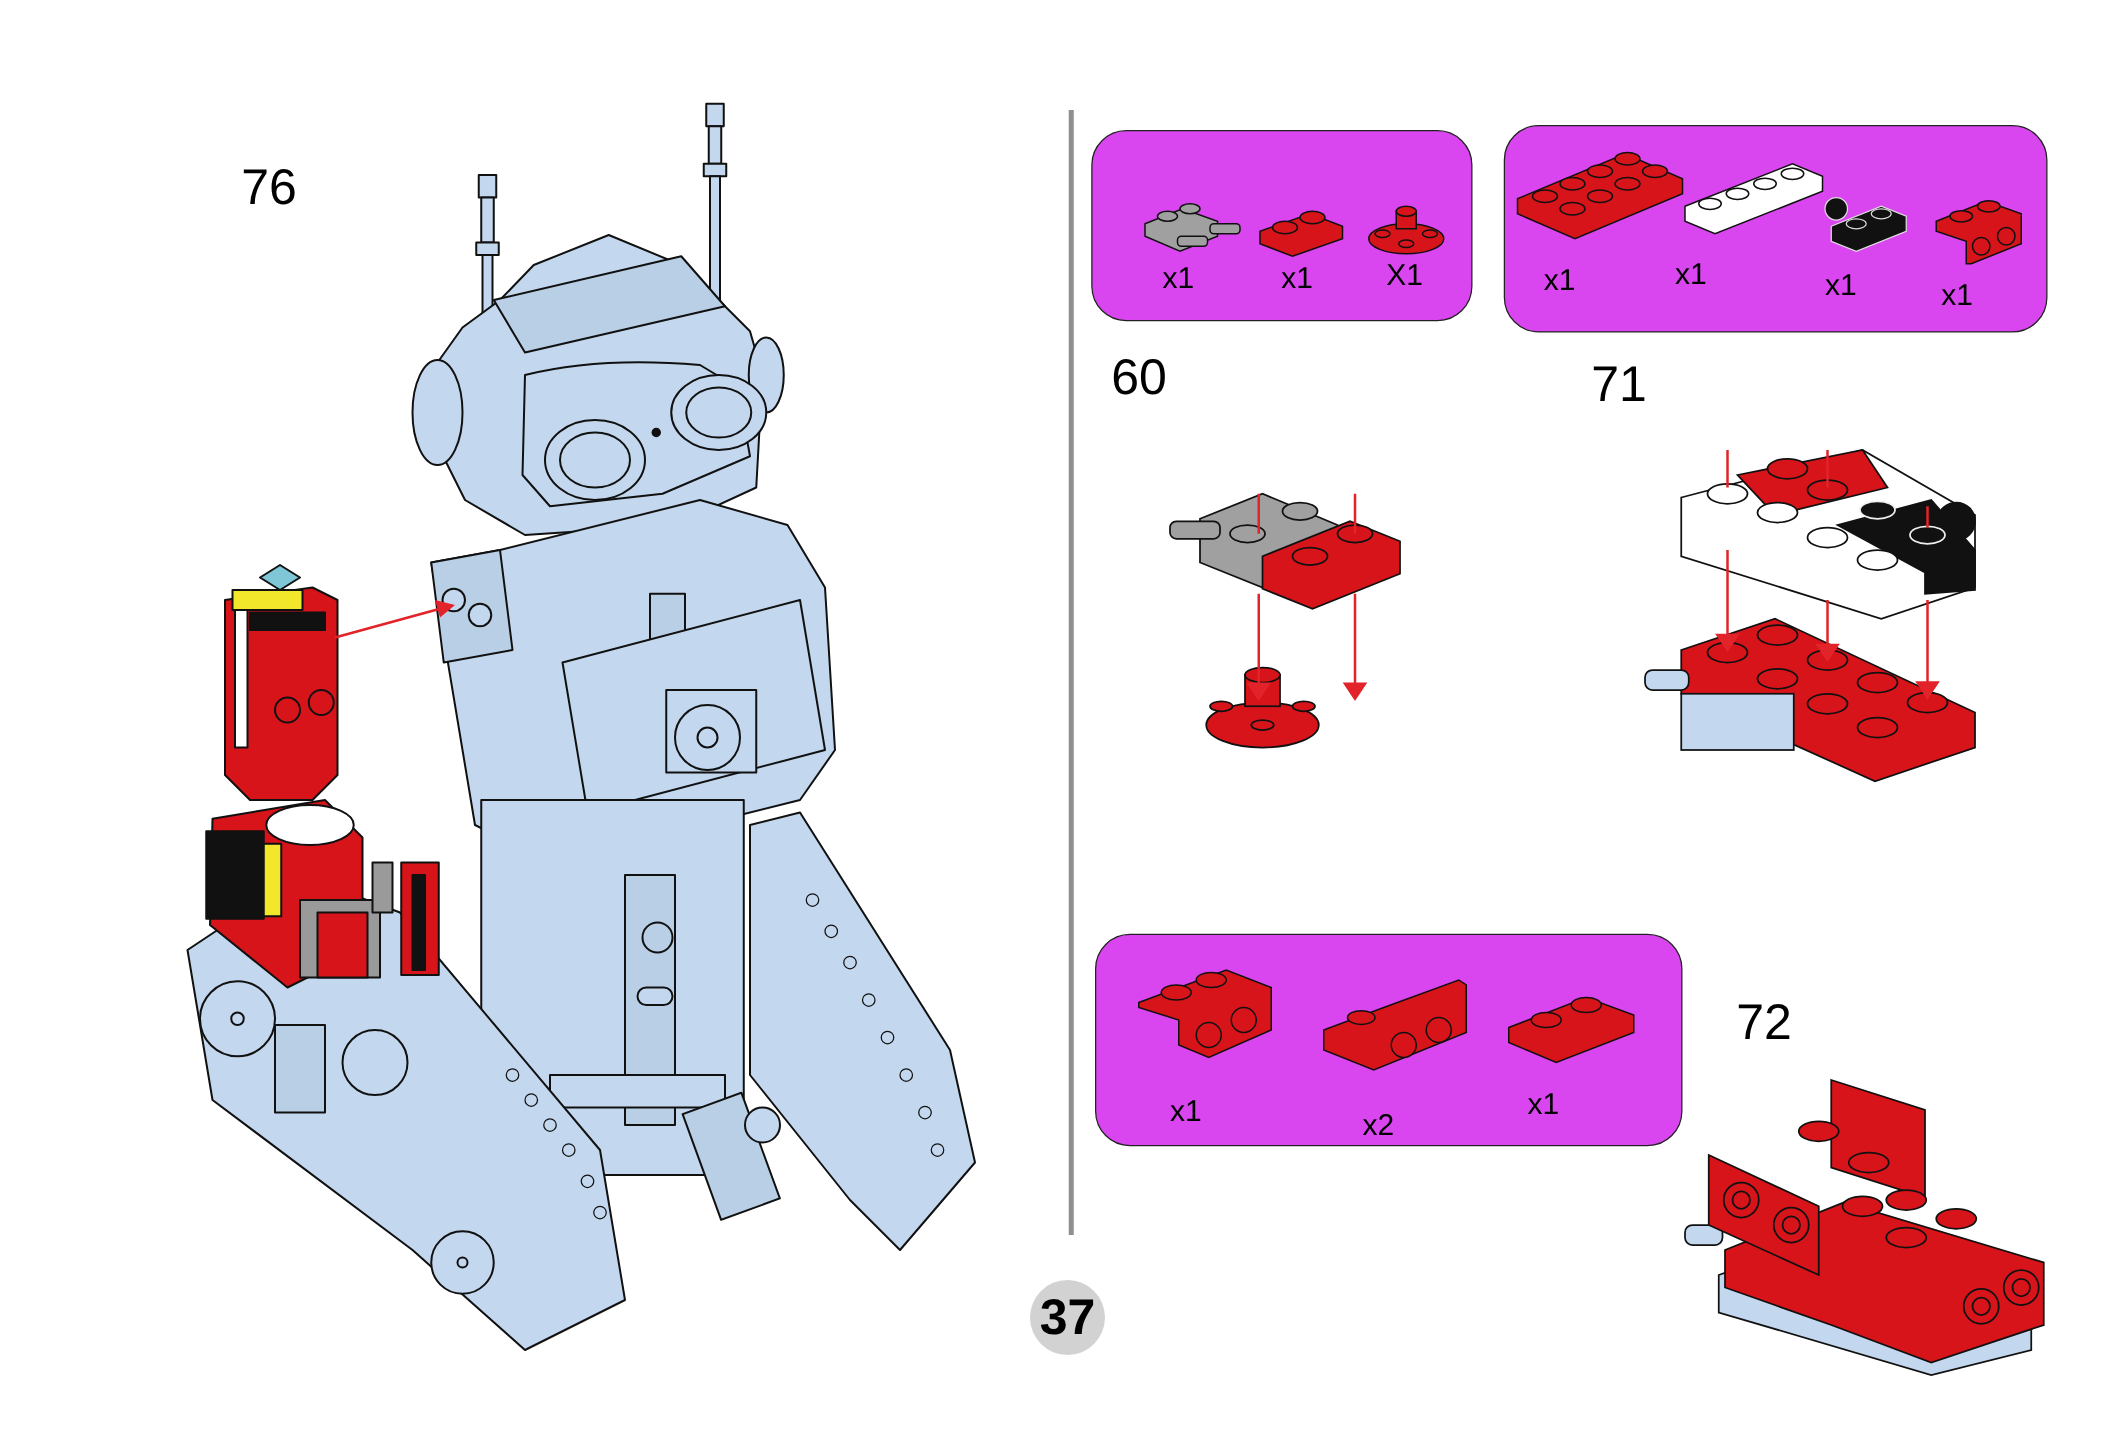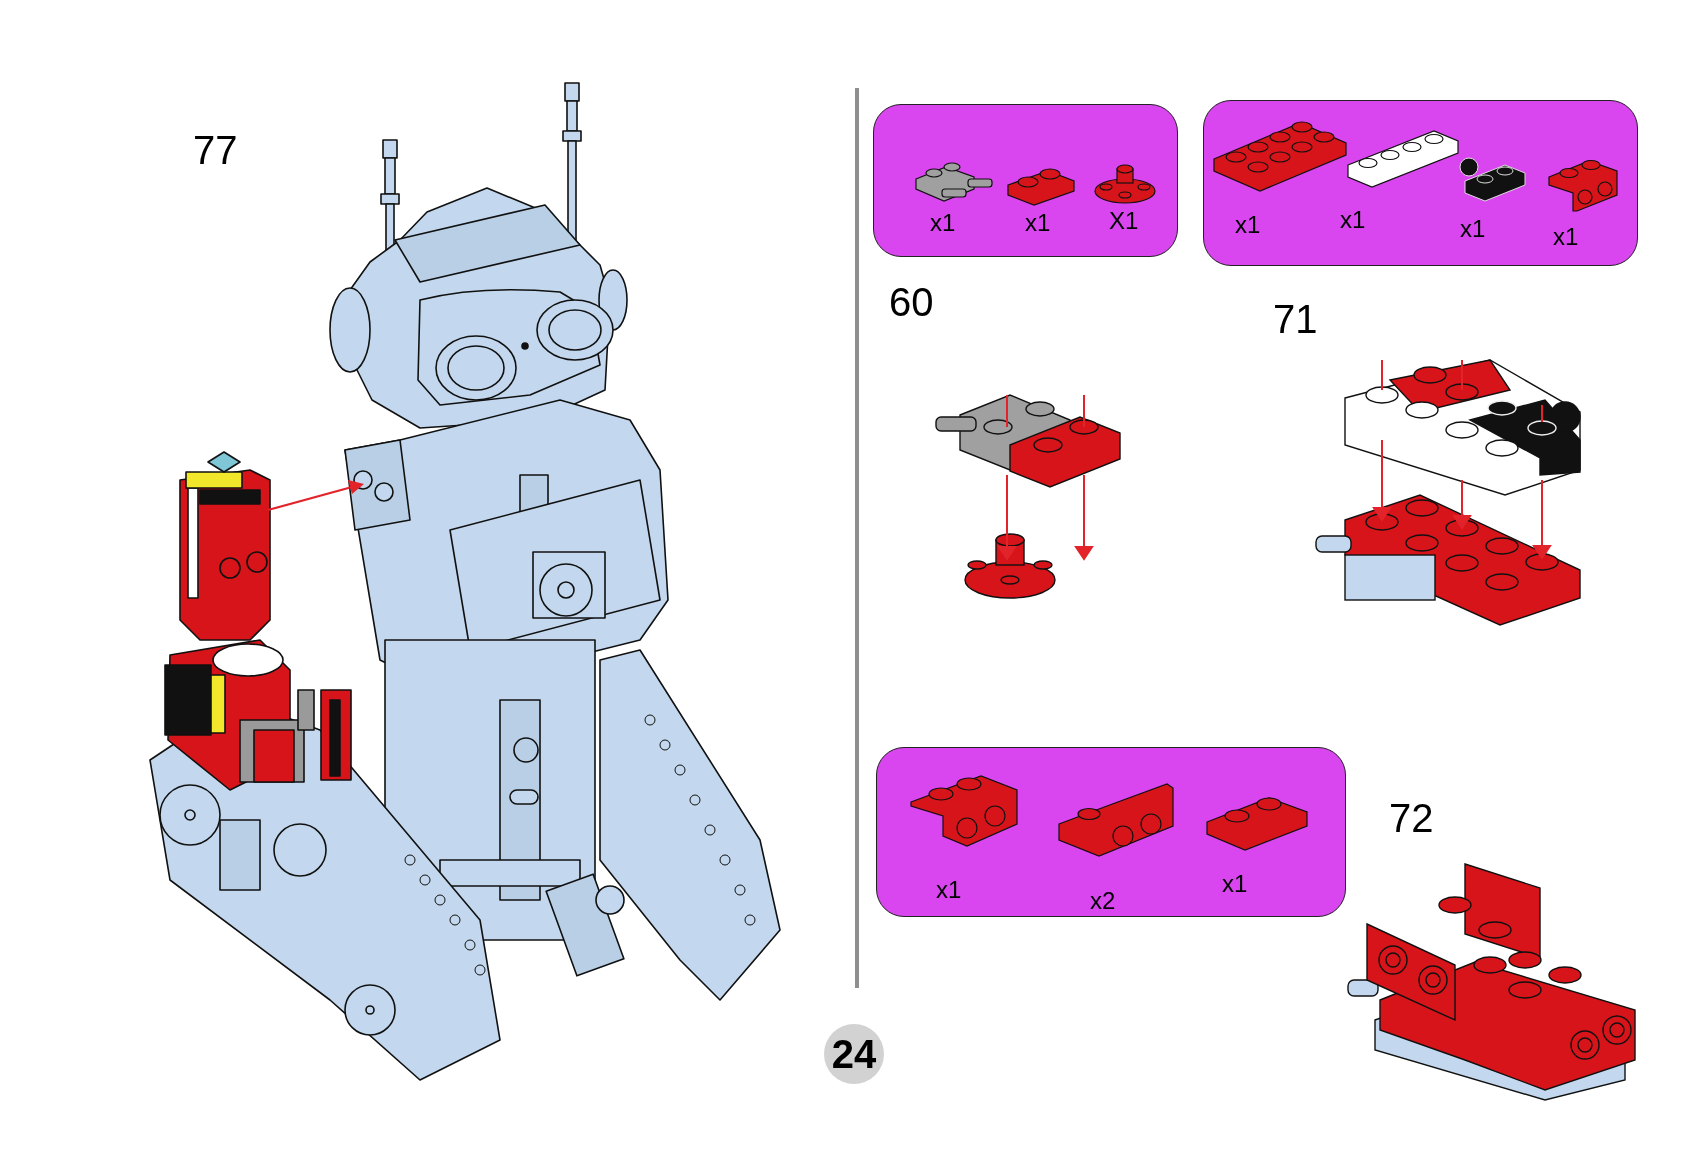--- a/index.html
+++ b/index.html
@@ -10,21 +10,21 @@
     .parts-box { position: absolute; background: #d946ef; border: 1.5px solid #222; border-radius: 28px; box-sizing: border-box; }
     .qty { position: absolute; font-size: 24px; line-height: 1; }
     .page-badge { position: absolute; left: 824px; top: 1024px; width: 60px; height: 60px; border-radius: 50%;
                   background: #d2d2d2; display: flex; align-items: center; justify-content: center;
                   font-size: 40px; font-weight: bold; }
     svg { position: absolute; overflow: visible; }
   </style>
 </head>
 <body>
 
-<div class="step-num" style="left:193px; top:130px;">77</div>
+<div class="step-num" style="left:193px; top:130px;">76</div>
 
 <svg width="860" height="1150" style="left:0; top:0;" viewBox="0 0 860 1150">
   <g stroke="#111" stroke-width="1.6" stroke-linejoin="round">
 
     <g fill="#c3d8ee">
       <rect x="383" y="140" width="14" height="18"></rect>
       <rect x="385" y="158" width="10" height="36"></rect>
       <rect x="381" y="194" width="18" height="10"></rect>
       <rect x="386" y="204" width="8" height="78"></rect>
     </g>
@@ -227,21 +227,21 @@
         <ellipse cx="44" cy="12" rx="9" ry="4.5"></ellipse>
       <circle cx="38" cy="44" r="7"></circle>
         <circle cx="58" cy="36" r="7"></circle>
     </g>
   </svg>
   <span class="qty" style="left:31px; top:112px;">x1</span>
   <span class="qty" style="left:136px; top:107px;">x1</span>
   <span class="qty" style="left:256px; top:116px;">x1</span>
   <span class="qty" style="left:349px; top:124px;">x1</span>
 </div>
-<div class="step-num" style="left:1273px; top:288px;margin-top:11px;">71</div>
+<div class="step-num" style="left:1273px; top:288px;">71</div>
 
 <svg width="320" height="300" style="left:1310px; top:350px;" viewBox="0 0 320 300">
   <g stroke="#111" stroke-width="1.4">
     <path d="M35,48 L180,10 L270,62 L270,120 L195,145 L35,95 Z" fill="#ffffff"></path>
     <path d="M80,30 L180,10 L200,40 L110,62 Z" fill="#d7141a"></path>
     <path d="M160,70 L235,50 L270,90 L270,122 L230,125 L230,108 Z" fill="#111111"></path>
     <circle cx="255" cy="67" r="15" fill="#111111"></circle>
     <ellipse cx="72" cy="45" rx="16" ry="8" fill="#ffffff"></ellipse>
       <ellipse cx="112" cy="60" rx="16" ry="8" fill="#ffffff"></ellipse>
     <ellipse cx="152" cy="80" rx="16" ry="8" fill="#ffffff"></ellipse>
@@ -324,14 +324,14 @@
     <ellipse cx="145" cy="115" rx="16" ry="8" fill="#d7141a"></ellipse>
       <ellipse cx="180" cy="140" rx="16" ry="8" fill="#d7141a"></ellipse>
     <circle cx="240" cy="195" r="14" fill="#d7141a"></circle>
       <circle cx="240" cy="195" r="7" fill="none"></circle>
     <circle cx="272" cy="180" r="14" fill="#d7141a"></circle>
       <circle cx="272" cy="180" r="7" fill="none"></circle>
   </g>
 </svg>
 
 <div class="page-badge">
-  <span>24</span>
+  <span>37</span>
 </div>
 
 </body></html>

